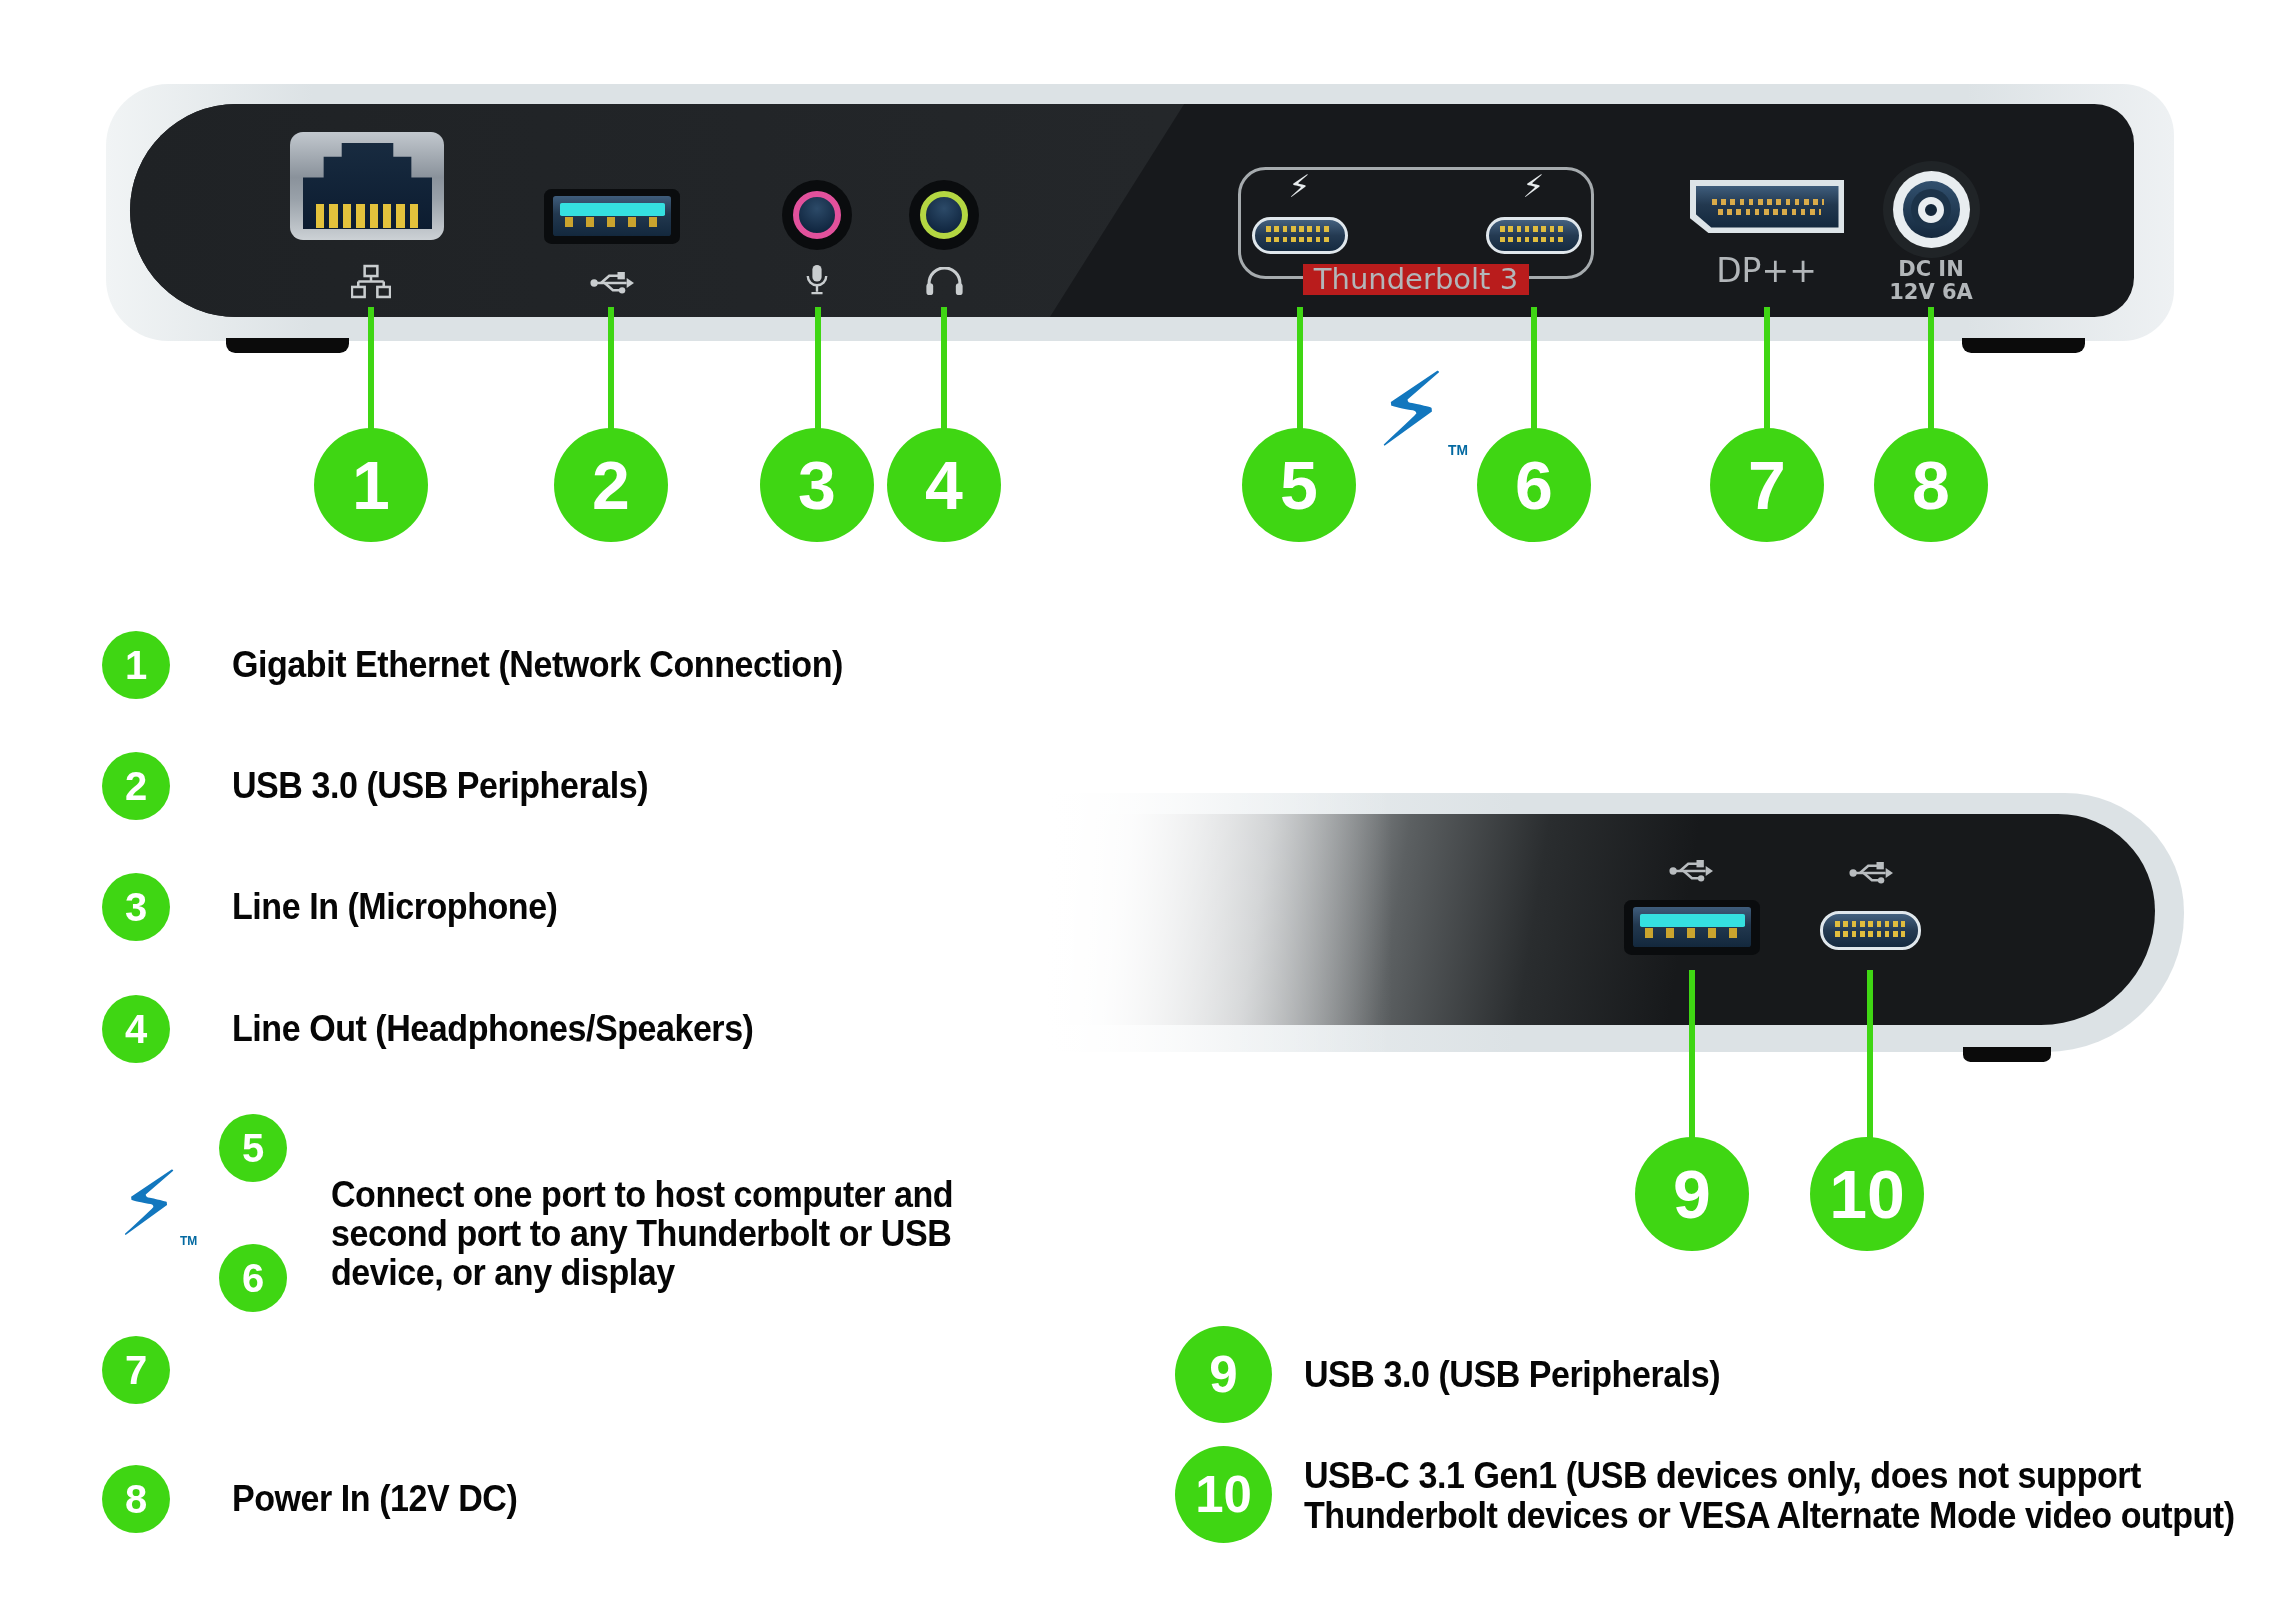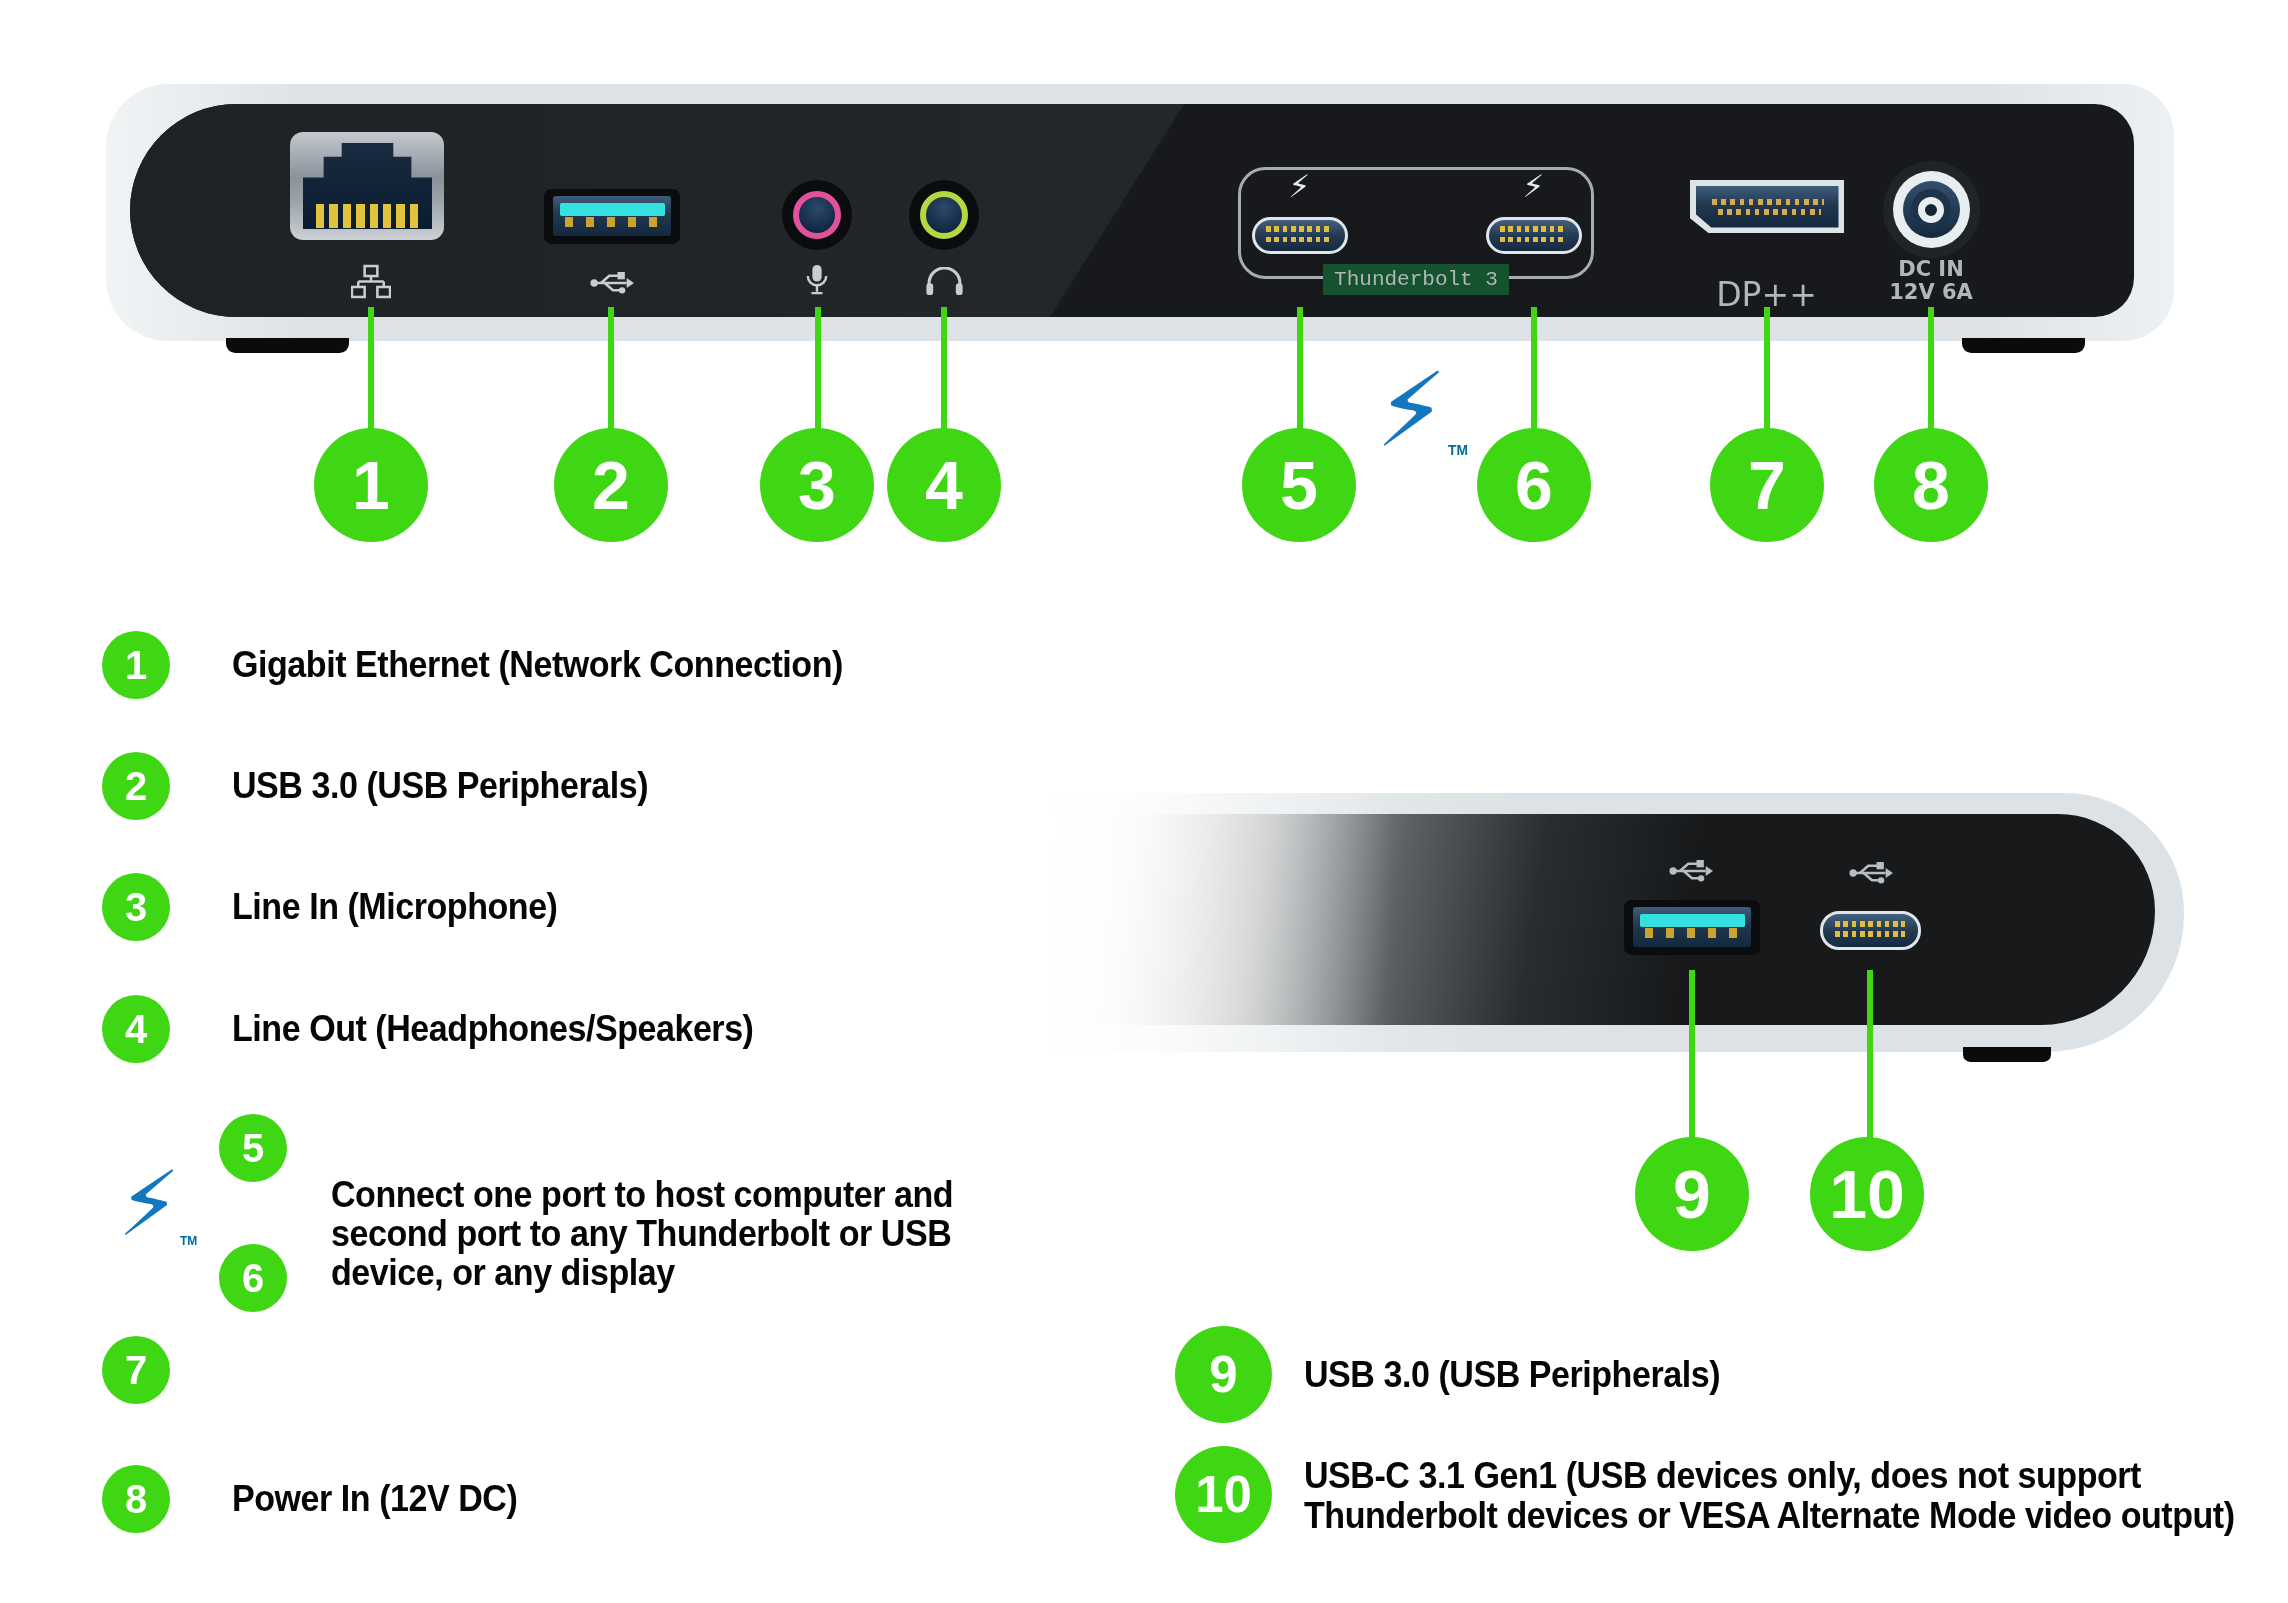--- a/index.html
+++ b/index.html
@@ -80,34 +80,34 @@
   <div class="abs bolt" style="left:1518px;top:165px;width:31px;height:42px;font-size:31px;line-height:42px;color:#e7ebed;">⚡</div>
   <div class="abs pillport" style="left:1252px;top:217px;width:96px;height:37px;">
     <div class="abs dash" style="left:11px;top:6.4px;width:66px;height:5.5px;"></div>
     <div class="abs dash" style="left:11px;top:16.5px;width:66px;height:5.5px;"></div>
   </div>
   <div class="abs pillport" style="left:1486px;top:217px;width:96px;height:37px;">
     <div class="abs dash" style="left:11px;top:6.4px;width:66px;height:5.5px;"></div>
     <div class="abs dash" style="left:11px;top:16.5px;width:66px;height:5.5px;"></div>
   </div>
   <div class="abs" style="left:1238px;top:264px;width:356px;height:31px;text-align:center;line-height:31px;">
-    <span class="dock-label" style="display:inline-block;background:#14532d;padding:0 11px;font-size:21px;font-family:Liberation Mono, monospace;">Thunderbolt 3</span>
+    <span class="dock-label" style="display:inline-block;background:#b91c1c;padding:0 11px;font-size:29px;">Thunderbolt 3</span>
   </div>
 
   <div class="abs" style="left:1690px;top:180px;width:154px;height:53px;background:#dde4e8;
               clip-path:polygon(0 0,100% 0,100% 100%,12% 100%,0 72%);">
     <div class="abs navy" style="left:5.5px;top:5.5px;width:143px;height:42px;
                 clip-path:polygon(0 0,100% 0,100% 100%,11% 100%,0 68%);">
       <div class="abs" style="left:16.5px;top:13px;width:112px;height:6.4px;
                   background:repeating-linear-gradient(90deg,#d9ab4a 0 4.6px,rgba(0,0,0,0) 4.6px 9.2px);"></div>
       <div class="abs" style="left:22px;top:23px;width:103px;height:6.4px;
                   background:repeating-linear-gradient(90deg,#d9ab4a 0 4.6px,rgba(0,0,0,0) 4.6px 9.2px);"></div>
     </div>
   </div>
-  <div class="abs dock-label" style="left:1693px;top:276px;width:147px;height:37px;text-align:center;font-size:33px;line-height:37px;">DP++</div>
+  <div class="abs dock-label" style="left:1693px;top:252px;width:147px;height:37px;text-align:center;font-size:33px;line-height:37px;">DP++</div>
 
   <div class="abs rnd" style="left:1883px;top:161px;width:97px;height:97px;background:#202427;"></div>
   <div class="abs rnd" style="left:1893px;top:171px;width:77px;height:77px;background:#e8edf0;"></div>
   <div class="abs rnd" style="left:1903px;top:181px;width:57px;height:57px;background:linear-gradient(180deg,#31506e,#15293e);"></div>
   <div class="abs rnd" style="left:1911px;top:189px;width:40px;height:40px;background:#1c3349;"></div>
   <div class="abs rnd" style="left:1918px;top:197px;width:26px;height:26px;box-sizing:border-box;border:7.3px solid #e8edf0;background:#132639;"></div>
   <div class="abs dock-label" style="left:1876px;top:258px;width:110px;height:22px;text-align:center;font-size:21px;font-weight:bold;line-height:22px;">DC IN</div>
   <div class="abs dock-label" style="left:1876px;top:281px;width:110px;height:22px;text-align:center;font-size:21px;font-weight:bold;line-height:22px;">12V 6A</div>
 
   <div class="abs" style="left:351px;top:264px;">

